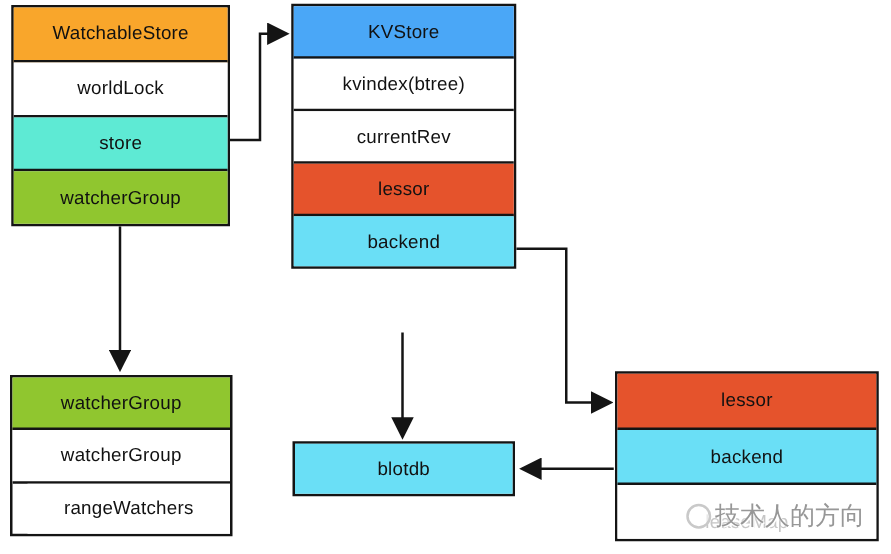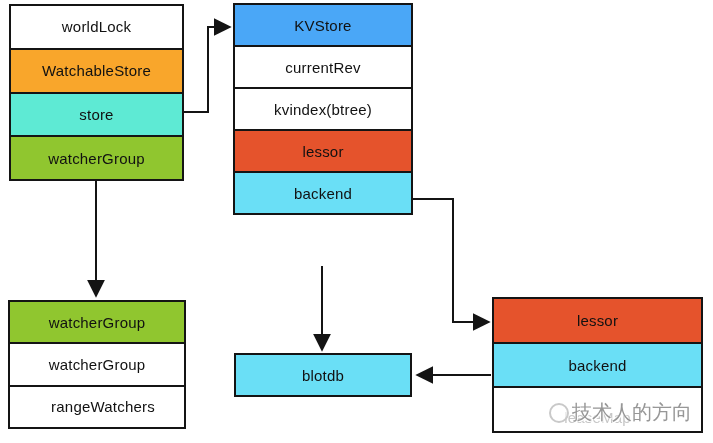--- a/index.html
+++ b/index.html
@@ -85,43 +85,43 @@
       </marker>
     </defs>
     <polyline points="184,112 208,112 208,27 229,27" fill="none" stroke="#141414" stroke-width="2" marker-end="url(#arrow)"></polyline>
     <polyline points="96,181 96,295" fill="none" stroke="#141414" stroke-width="2" marker-end="url(#arrow)"></polyline>
     <polyline points="322,266 322,349" fill="none" stroke="#141414" stroke-width="2" marker-end="url(#arrow)"></polyline>
     <polyline points="413,199 453,199 453,322 488,322" fill="none" stroke="#141414" stroke-width="2" marker-end="url(#arrow)"></polyline>
     <polyline points="491,375 418,375" fill="none" stroke="#141414" stroke-width="2" marker-end="url(#arrow)"></polyline>
   </svg>
 
   <div class="box" id="box-watchable">
+    <div class="row" style="background-color: rgb(249, 166, 43);">
+      <span>WatchableStore</span>
+    </div>
     <div class="row" style="background-color: rgb(255, 255, 255);">
       <span>worldLock</span>
-    </div>
-    <div class="row" style="background-color: rgb(249, 166, 43);">
-      <span>WatchableStore</span>
     </div>
     <div class="row" style="background-color: #5eead4;">
       <span>store</span>
     </div>
     <div class="row" style="background-color: rgb(144, 198, 47);">
       <span>watcherGroup</span>
     </div>
   </div>
 
   <div class="box" id="box-kvstore">
     <div class="row" style="background-color: rgb(74, 167, 247);">
       <span>KVStore</span>
     </div>
     <div class="row" style="background-color: rgb(255, 255, 255);">
-      <span>currentRev</span>
+      <span>kvindex(btree)</span>
     </div>
     <div class="row" style="background-color: rgb(255, 255, 255);">
-      <span>kvindex(btree)</span>
+      <span>currentRev</span>
     </div>
     <div class="row" style="background-color: rgb(229, 83, 44);">
       <span>lessor</span>
     </div>
     <div class="row" style="background-color: rgb(106, 223, 246);">
       <span>backend</span>
     </div>
   </div>
 
   <div class="box" id="box-watchergroup">

